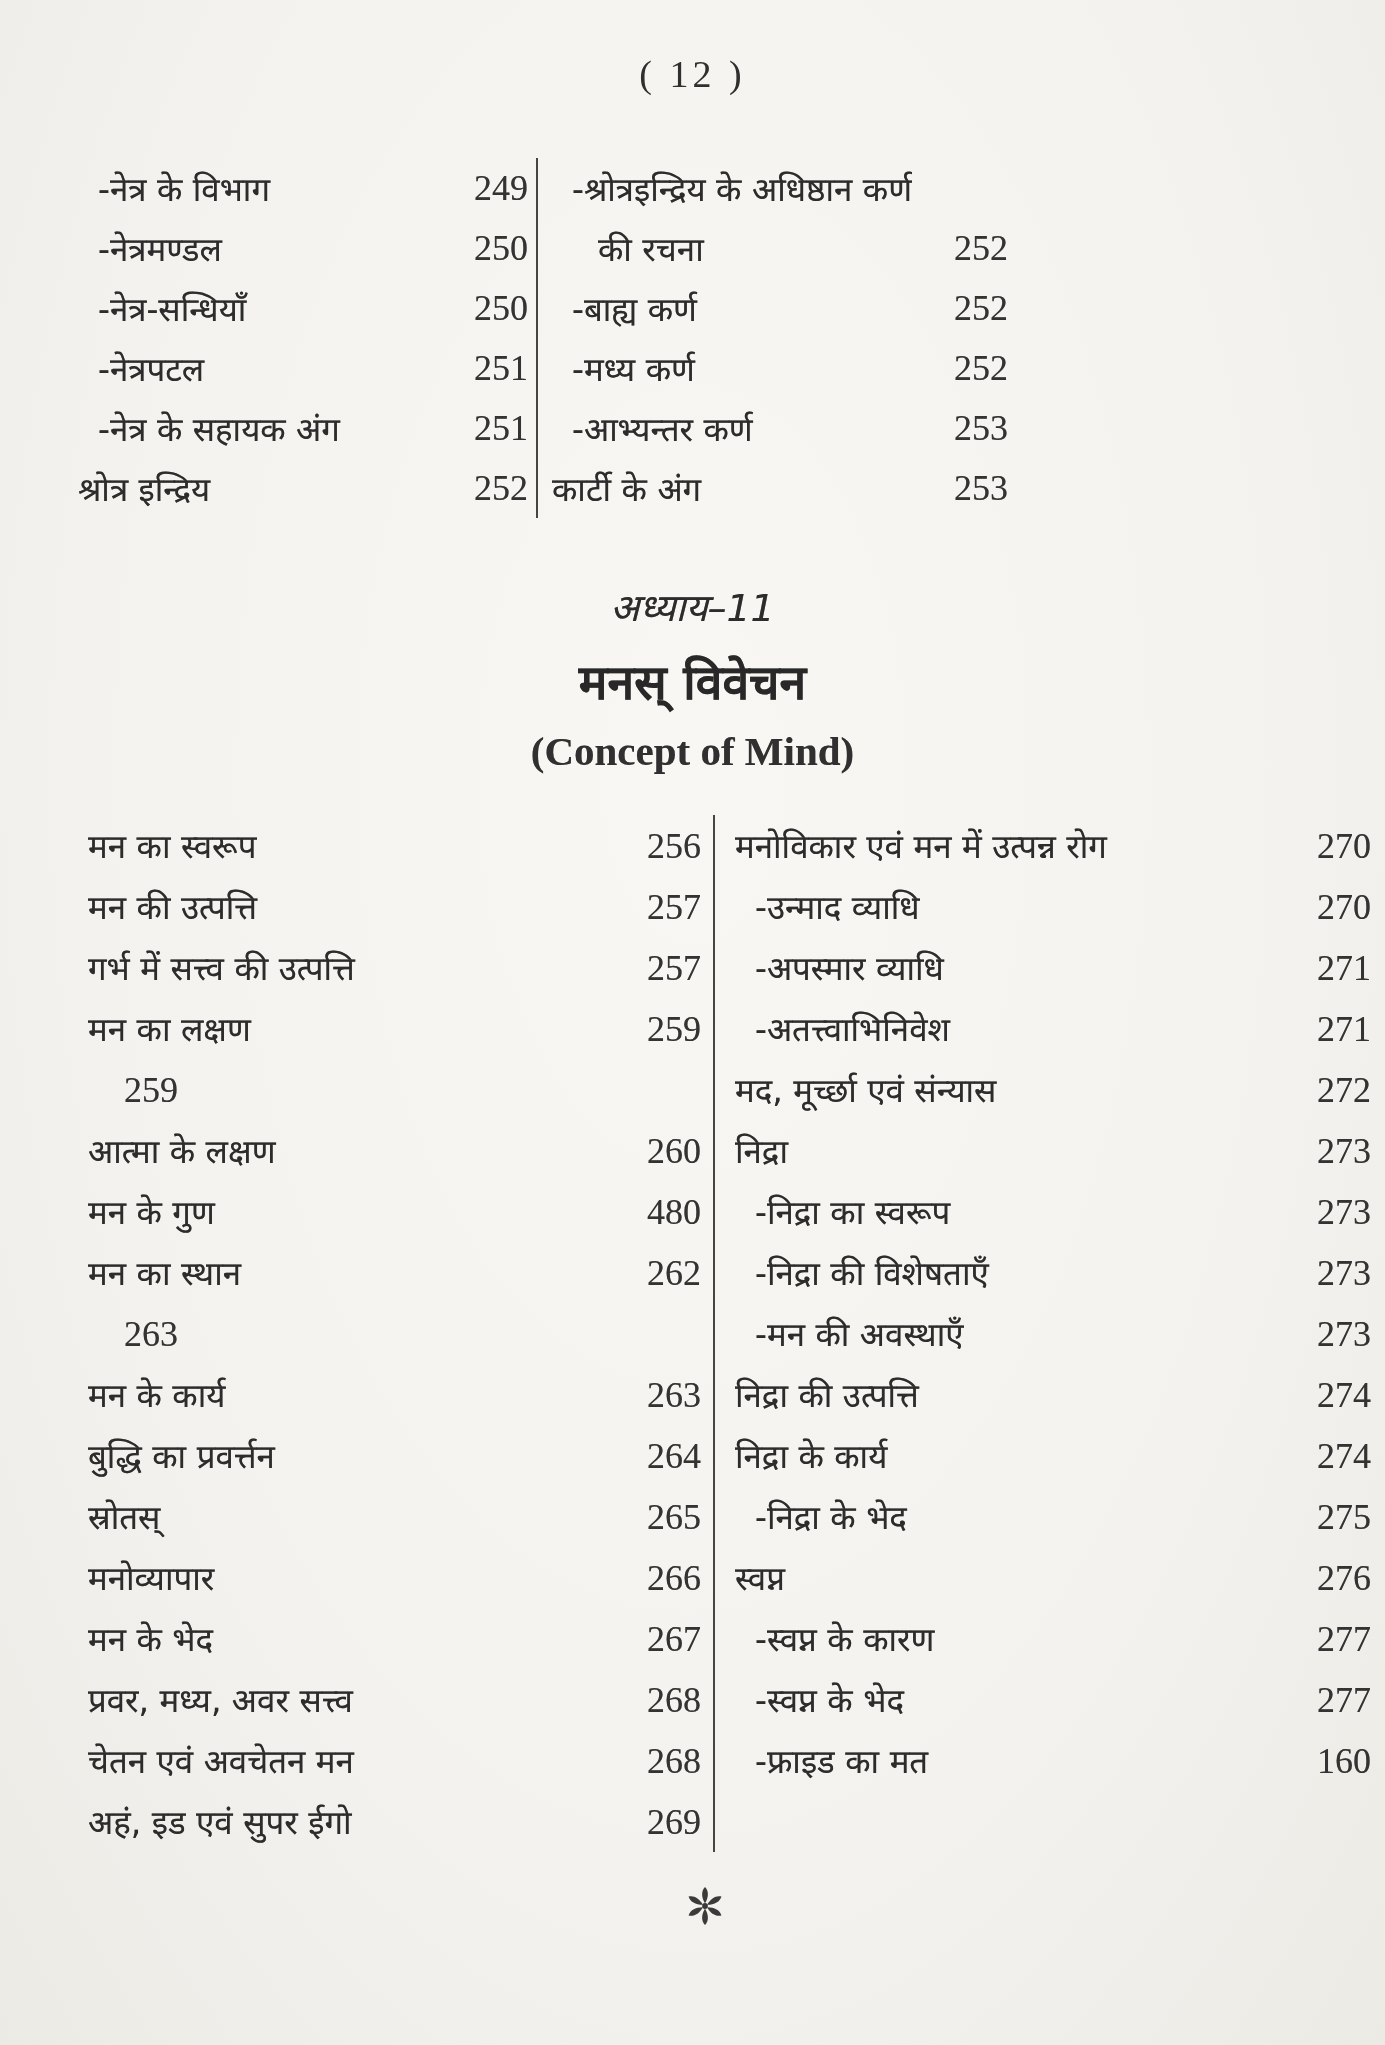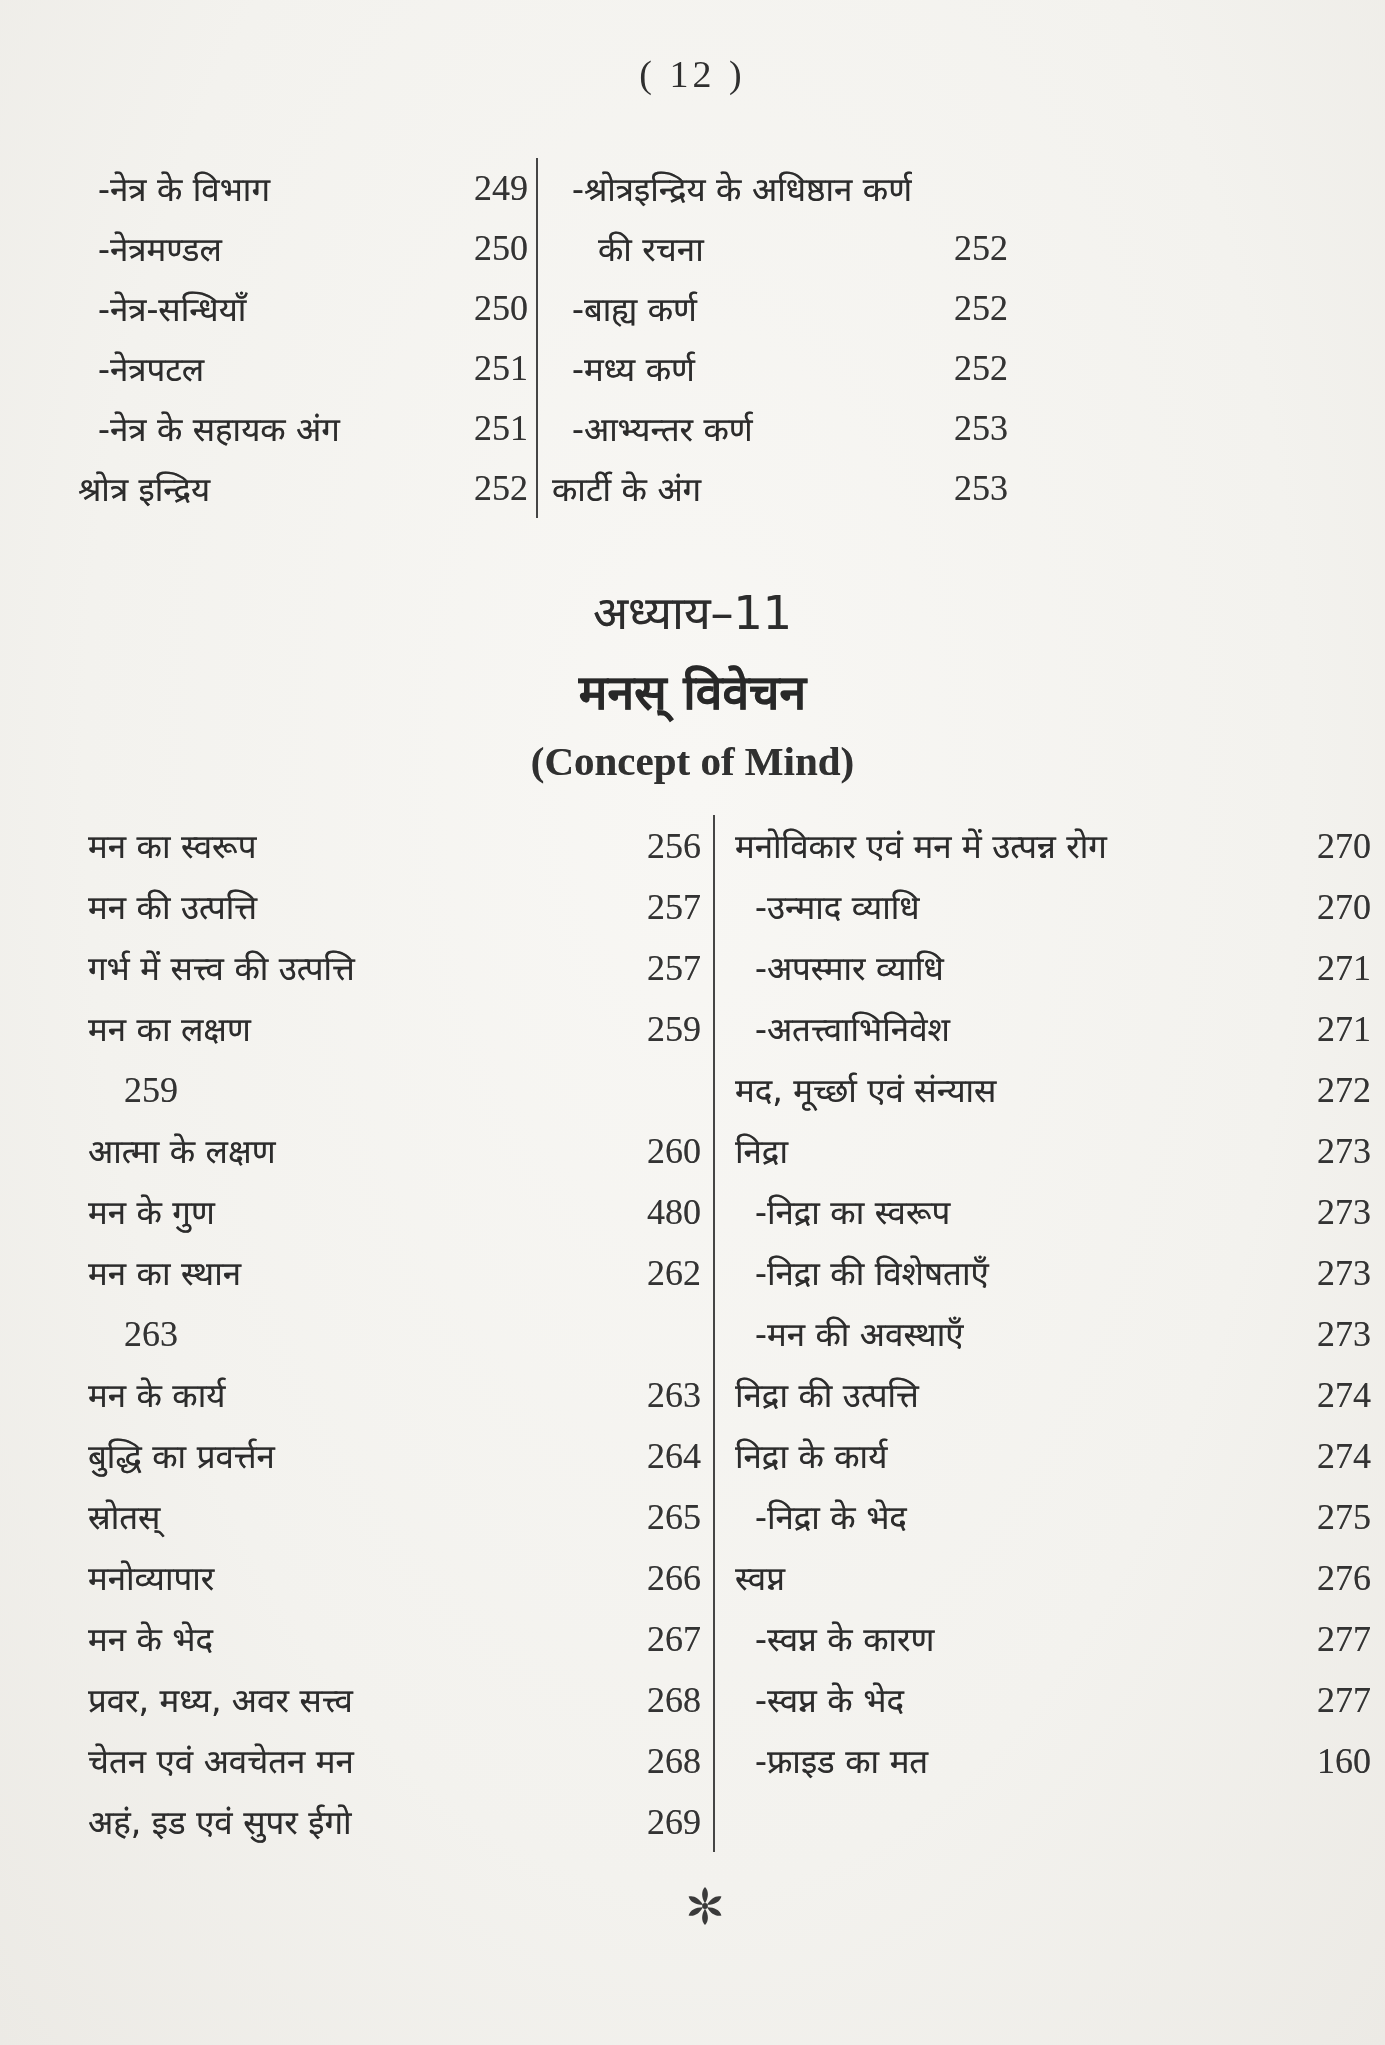--- a/index.html
+++ b/index.html
@@ -38,21 +38,21 @@
   .i2 .lab{padding-left:46px;}
   
   #sec1{top:158px;left:78px;width:934px;}
   #sec1 .row{height:60px;}
   #sec1 .col-left{width:458px;}
   #sec1 .col-left .pg{width:86px;padding-right:8px;}
   #sec1 .col-right{flex:1;padding-left:14px;}
   #sec1 .col-right .pg{width:96px;padding-right:4px;}
   
   .chapter{position:absolute;top:580px;left:0;width:100%;text-align:center;}
-  .kicker{font-size:46px;color:#2c2c2c;text-shadow:0 0 0.5px rgba(45,45,45,.55);}
+  .kicker{font-size:38px;color:#2c2c2c;text-shadow:0 0 0.5px rgba(45,45,45,.55);font-style:italic;}
   .title{margin-top:16px;font-size:48px;font-weight:bold;color:#282828;text-shadow:0 0 0.6px rgba(40,40,40,.6);}
   .subtitle{
     margin-top:14px;
     font-family:"Liberation Serif",serif;font-weight:600;
     font-size:41px;color:#303030;text-shadow:0 0 0.5px rgba(45,45,45,.5);
   }
   
   #sec2{top:815px;left:88px;width:1285px;}
   #sec2 .row{height:61px;}
   #sec2 .col-left{width:625px;}

